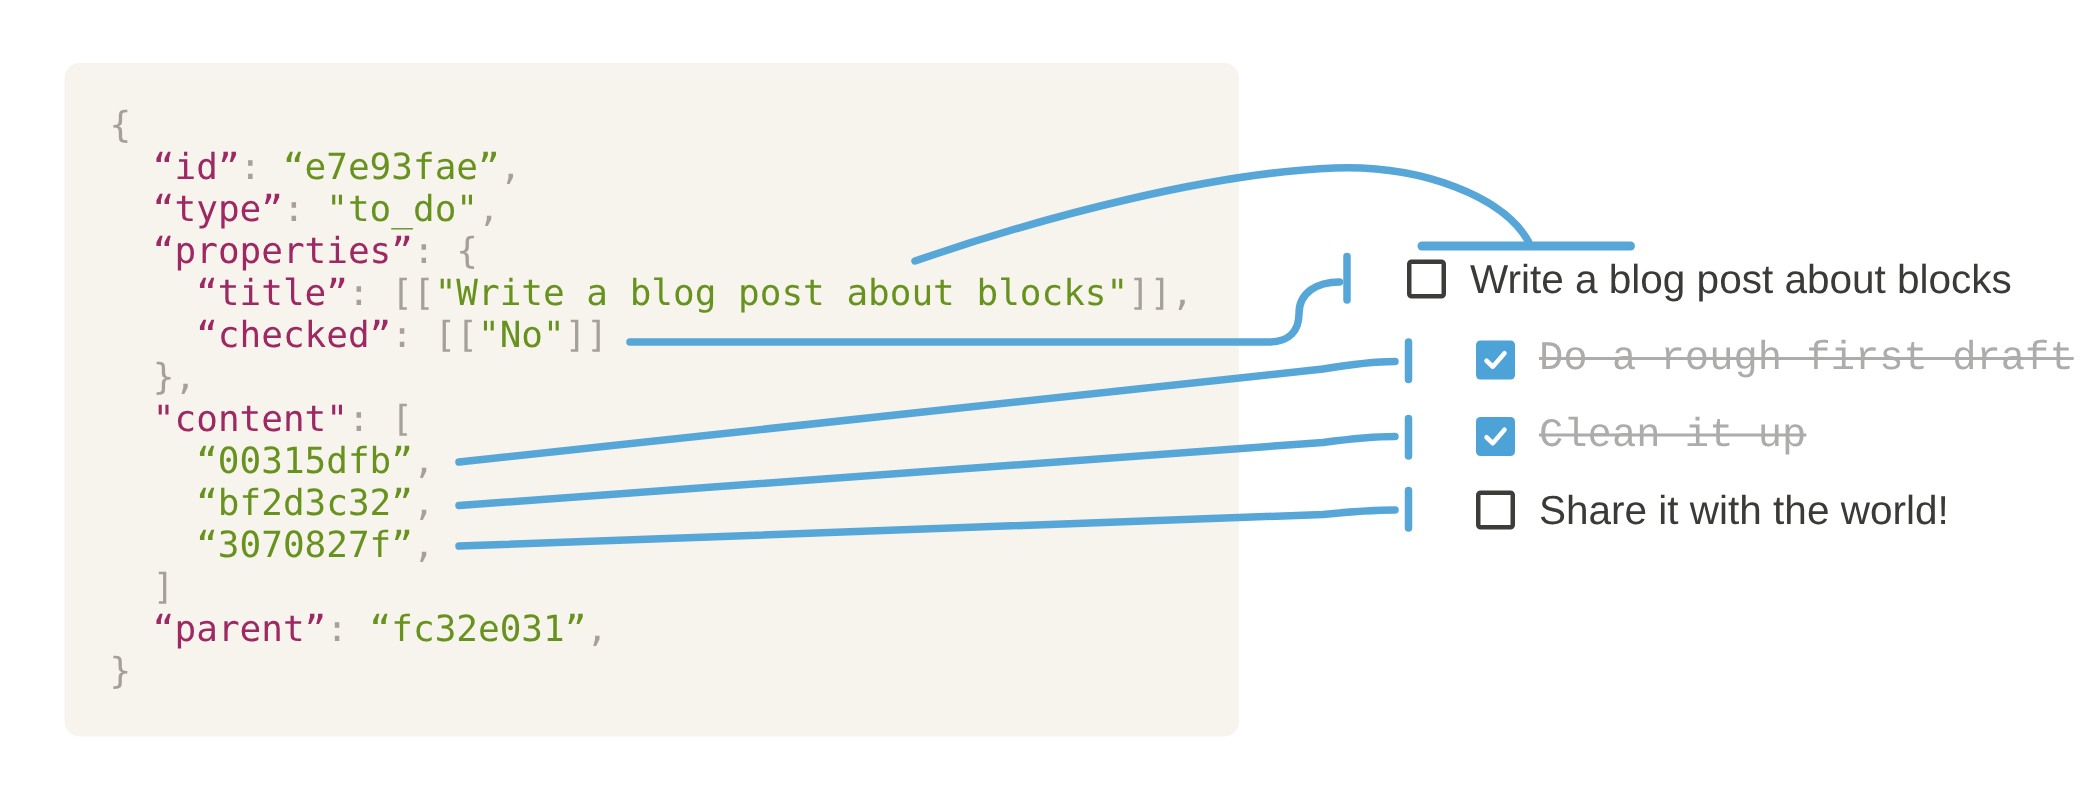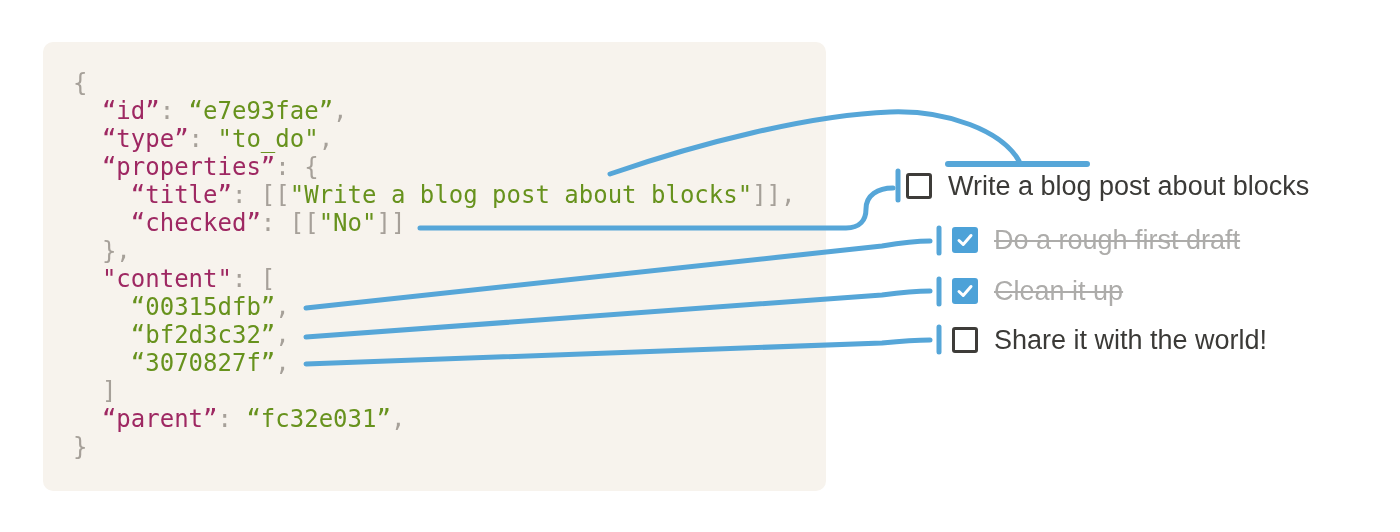--- a/index.html
+++ b/index.html
@@ -51,20 +51,21 @@
     stroke-linejoin: round;
   }
 
   
   .todo-item {
     position: absolute;
     height: 30px;
     display: flex;
     align-items: center;
     gap: 16px;
+    margin-left: 32px;
   }
   .todo-checkbox {
     width: 26px;
     height: 26px;
     box-sizing: border-box;
     background: #ffffff;
     border: 3px solid var(--checkbox-border, #3e3c39);
     border-radius: 3px;
     display: flex;
     align-items: center;
@@ -81,20 +82,21 @@
   .todo-label {
     font-size: 27px;
     line-height: 30px;
     color: var(--text-dark, #3b3a37);
     white-space: nowrap;
   }
   .todo-item.checked .todo-label {
     color: var(--text-done, #adacaa);
     text-decoration: line-through;
     text-decoration-thickness: 2px;
+    font-family: Liberation Mono, monospace;
   }
 </style>
 </head>
 <body>
 
 <div class="canvas">
 
   <div class="code-block">
     <pre><div><span class="t-p">{</span></div><div><span class="t-p">  </span><span class="t-k">“id”</span><span class="t-p">: </span><span class="t-s">“e7e93fae”</span><span class="t-p">,</span></div><div><span class="t-p">  </span><span class="t-k">“type”</span><span class="t-p">: </span><span class="t-s">"to_do"</span><span class="t-p">,</span></div><div><span class="t-p">  </span><span class="t-k">“properties”</span><span class="t-p">: {</span></div><div><span class="t-p">    </span><span class="t-k">“title”</span><span class="t-p">: [[</span><span class="t-s">"Write a blog post about blocks"</span><span class="t-p">]],</span></div><div><span class="t-p">    </span><span class="t-k">“checked”</span><span class="t-p">: [[</span><span class="t-s">"No"</span><span class="t-p">]]</span></div><div><span class="t-p">  },</span></div><div><span class="t-p">  </span><span class="t-k">"content"</span><span class="t-p">: [</span></div><div><span class="t-p">    </span><span class="t-s">“00315dfb”</span><span class="t-p">,</span></div><div><span class="t-p">    </span><span class="t-s">“bf2d3c32”</span><span class="t-p">,</span></div><div><span class="t-p">    </span><span class="t-s">“3070827f”</span><span class="t-p">,</span></div><div><span class="t-p">  ]</span></div><div><span class="t-p">  </span><span class="t-k">“parent”</span><span class="t-p">: </span><span class="t-s">“fc32e031”</span><span class="t-p">,</span></div><div><span class="t-p">}</span></div></pre>
   </div>

